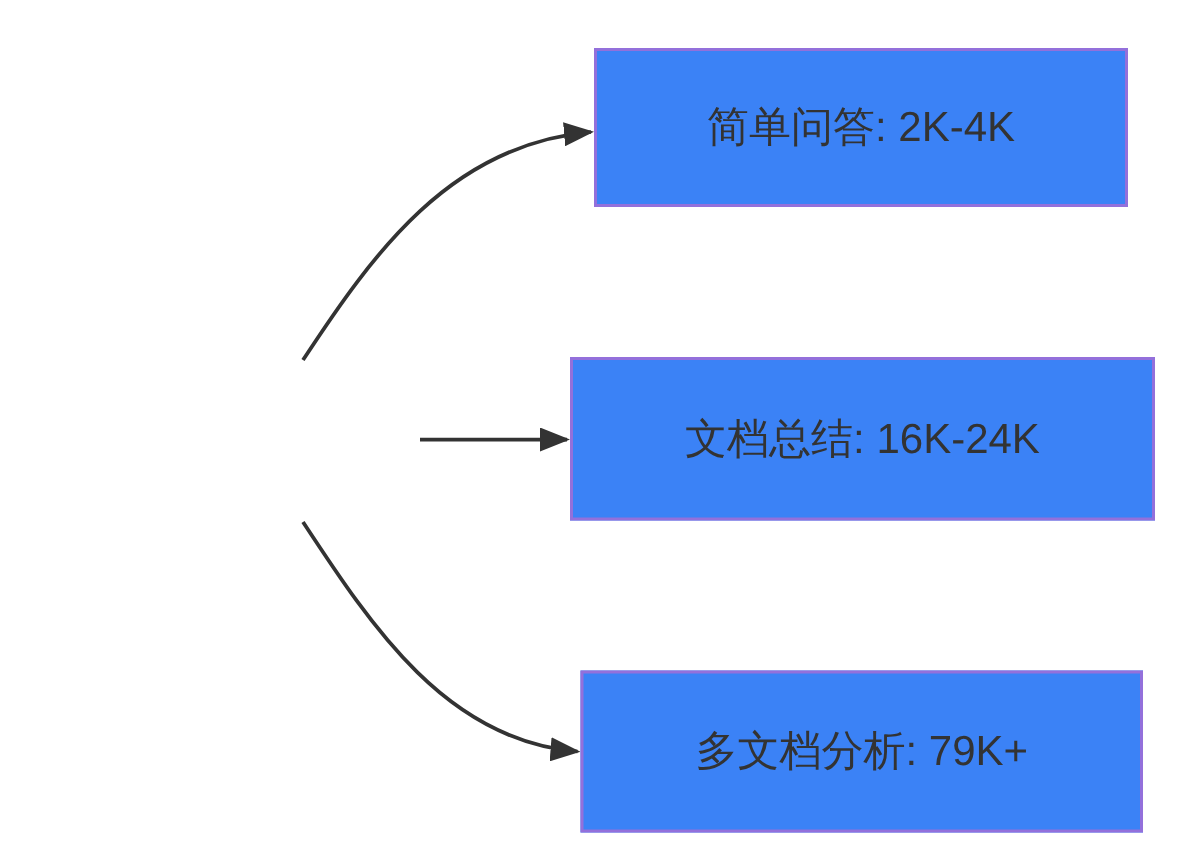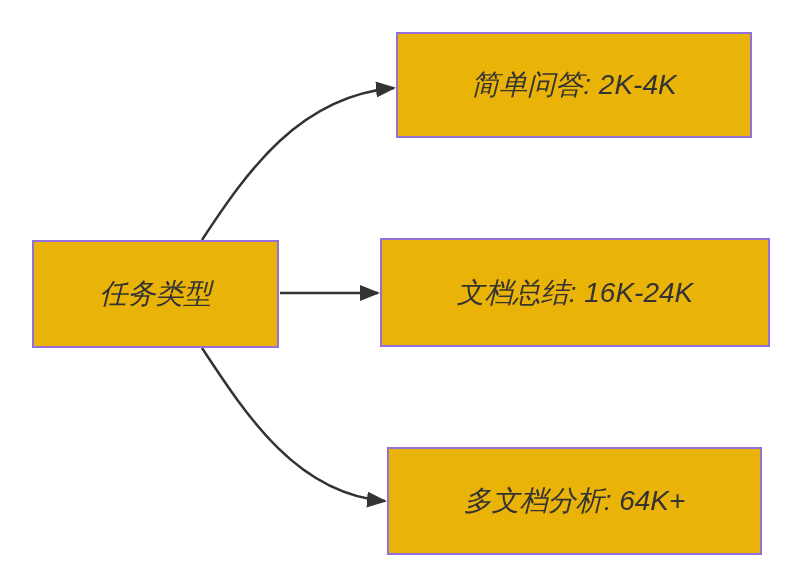--- a/index.html
+++ b/index.html
@@ -23,31 +23,30 @@
     height: 572px;
   }
   .edge {
     fill: none;
     stroke: #333333;
     stroke-width: 2.5px;
   }
   .node {
     position: absolute;
     box-sizing: border-box;
-    background: #eab308;
+    background: #3b82f6;
     border: 2.5px solid #9370DB;
     display: flex;
     align-items: center;
     justify-content: center;
     color: #333333;
     font-size: 28px;
     line-height: 1.2;
     text-align: center;
     white-space: nowrap;
-    font-style: italic;
   }
   .node-root    { left: 32px;  top: 240px; width: 247px; height: 108px; }
   .node-simple  { left: 396px; top: 32px;  width: 356px; height: 106px; }
   .node-doc     { left: 380px; top: 238px; width: 390px; height: 109px; }
   .node-multi   { left: 387px; top: 447px; width: 375px; height: 108px; }
 </style>
 </head>
 <body>
 
 <div class="canvas">
@@ -56,29 +55,26 @@
     <defs>
       <marker id="arrowhead" viewBox="0 0 10 8" refX="9" refY="4" markerUnits="userSpaceOnUse" markerWidth="20" markerHeight="16" orient="auto">
         <path d="M0,0 L10,4 L0,8 z" fill="#333333"></path>
       </marker>
     </defs>
     <path class="edge" d="M202,240 C248,170 300,96 394,88" marker-end="url(#arrowhead)"></path>
     <path class="edge" d="M280,293 L378,293" marker-end="url(#arrowhead)"></path>
     <path class="edge" d="M202,348 C248,418 298,494 385,501" marker-end="url(#arrowhead)"></path>
   </svg>
 
-  <div class="node node-root">
-    <span>任务类型</span>
-  </div>
 
   <div class="node node-simple">
     <span>简单问答: 2K-4K</span>
   </div>
 
   <div class="node node-doc">
     <span>文档总结: 16K-24K</span>
   </div>
 
   <div class="node node-multi">
-    <span>多文档分析: 64K+</span>
+    <span>多文档分析: 79K+</span>
   </div>
 
 </div>
 
 </body></html>

